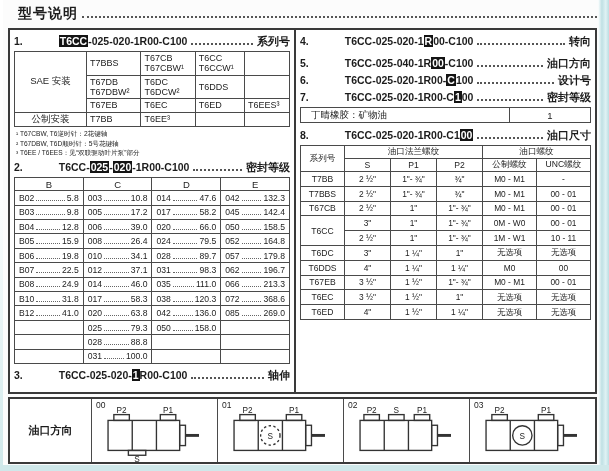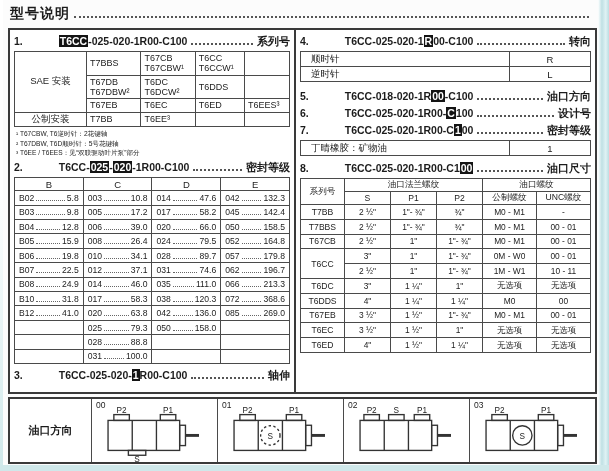--- a/index.html
+++ b/index.html
@@ -7,21 +7,21 @@
   body { font-family:"Liberation Sans","DejaVu Sans",sans-serif; color:#1c1c1c; }
   .page { position:relative; width:609px; height:471px; background:#fcfcfc; overflow:hidden; }
 
   
   .edge-right { position:absolute; top:0; right:0; width:11px; height:100%;
     background:linear-gradient(90deg,#ffffff 0%,#bfe0e4 35%,#dff2f4 70%,#bcdde2 100%); }
   .edge-bottom { position:absolute; left:0; bottom:0; width:100%; height:6px; background:#cfe8ea; }
   .edge-left { position:absolute; left:0; top:0; width:3px; height:100%;
     background:linear-gradient(180deg,#ffffff 0%,#ffffff 40%,#cfe8ea 100%); }
 
-  .title-row { position:absolute; top:5px; left:10px; width:583px; display:flex; align-items:baseline;
+  .title-row { position:absolute; top:5px; left:18px; width:583px; display:flex; align-items:baseline;
     font-size:13px; font-weight:bold; }
   .title-row .doc-title { font-size:14px; letter-spacing:1px; }
   .title-row .example { font-weight:bold; font-size:12.5px; white-space:nowrap; }
 
   .dots { flex:1 1 auto; min-width:8px; border-bottom:2px dotted #555; margin:0 4px 3px 4px; height:1px; }
 
   .main-box { position:absolute; top:28px; left:8px; width:589px; height:366px;
     border:2px solid #3a3a3a; background:#fff; display:flex; }
   .col { padding:2px 4px 1px 4px; }
   .col-left  { width:293px; border-right:2px solid #3a3a3a; }
@@ -307,21 +307,21 @@
                 <div class="pair">
                   <span>012</span>
                   <span class="lead"></span>
                   <span>37.1</span>
                 </div>
               </td>
               <td>
                 <div class="pair">
                   <span>031</span>
                   <span class="lead"></span>
-                  <span>74.6</span>
+                  <span>98.3</span>
                 </div>
               </td>
               <td>
                 <div class="pair">
                   <span>062</span>
                   <span class="lead"></span>
                   <span>196.7</span>
                 </div>
               </td>
             </tr>
@@ -468,36 +468,24 @@
         </div>
     </div>
 
     <div class="col col-right">
       <div class="sec-title">
           <span>4. </span>
           <span class="code"><span>T6CC-025-020-1</span><span class="hl">R</span><span>00-C100</span></span>
           <span class="dots"></span>
           <span class="zh">转向</span>
         </div>
-      <table class="two-col">
-        <tbody id="rotation-body">
-            <tr>
-              <td>顺时针</td>
-              <td>R</td>
-            </tr>
-            <tr>
-              <td>逆时针</td>
-              <td>L</td>
-            </tr>
-          </tbody>
-      </table>
 
       <div class="sec-title" style="margin-top:7px;">
           <span>5. </span>
-          <span class="code"><span>T6CC-018-020-1R</span><span class="hl">00</span><span>-C100</span></span>
+          <span class="code"><span>T6CC-025-040-1R</span><span class="hl">00</span><span>-C100</span></span>
           <span class="dots"></span>
           <span class="zh">油口方向</span>
         </div>
       <div class="sec-title">
           <span>6. </span>
           <span class="code"><span>T6CC-025-020-1R00-</span><span class="hl">C</span><span>100</span></span>
           <span class="dots"></span>
           <span class="zh">设计号</span>
         </div>
       <div class="sec-title">

